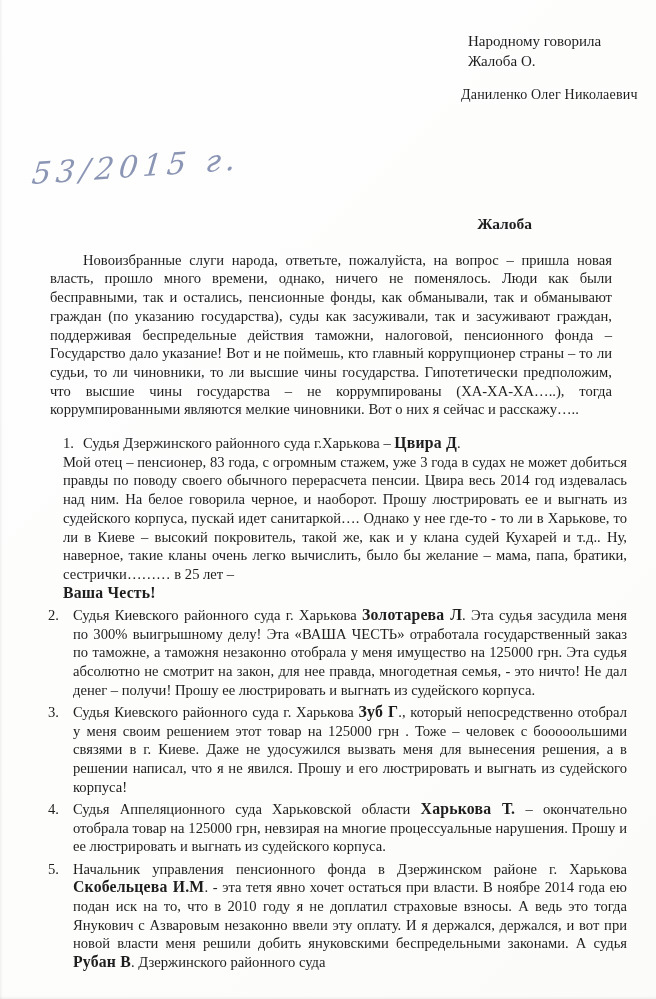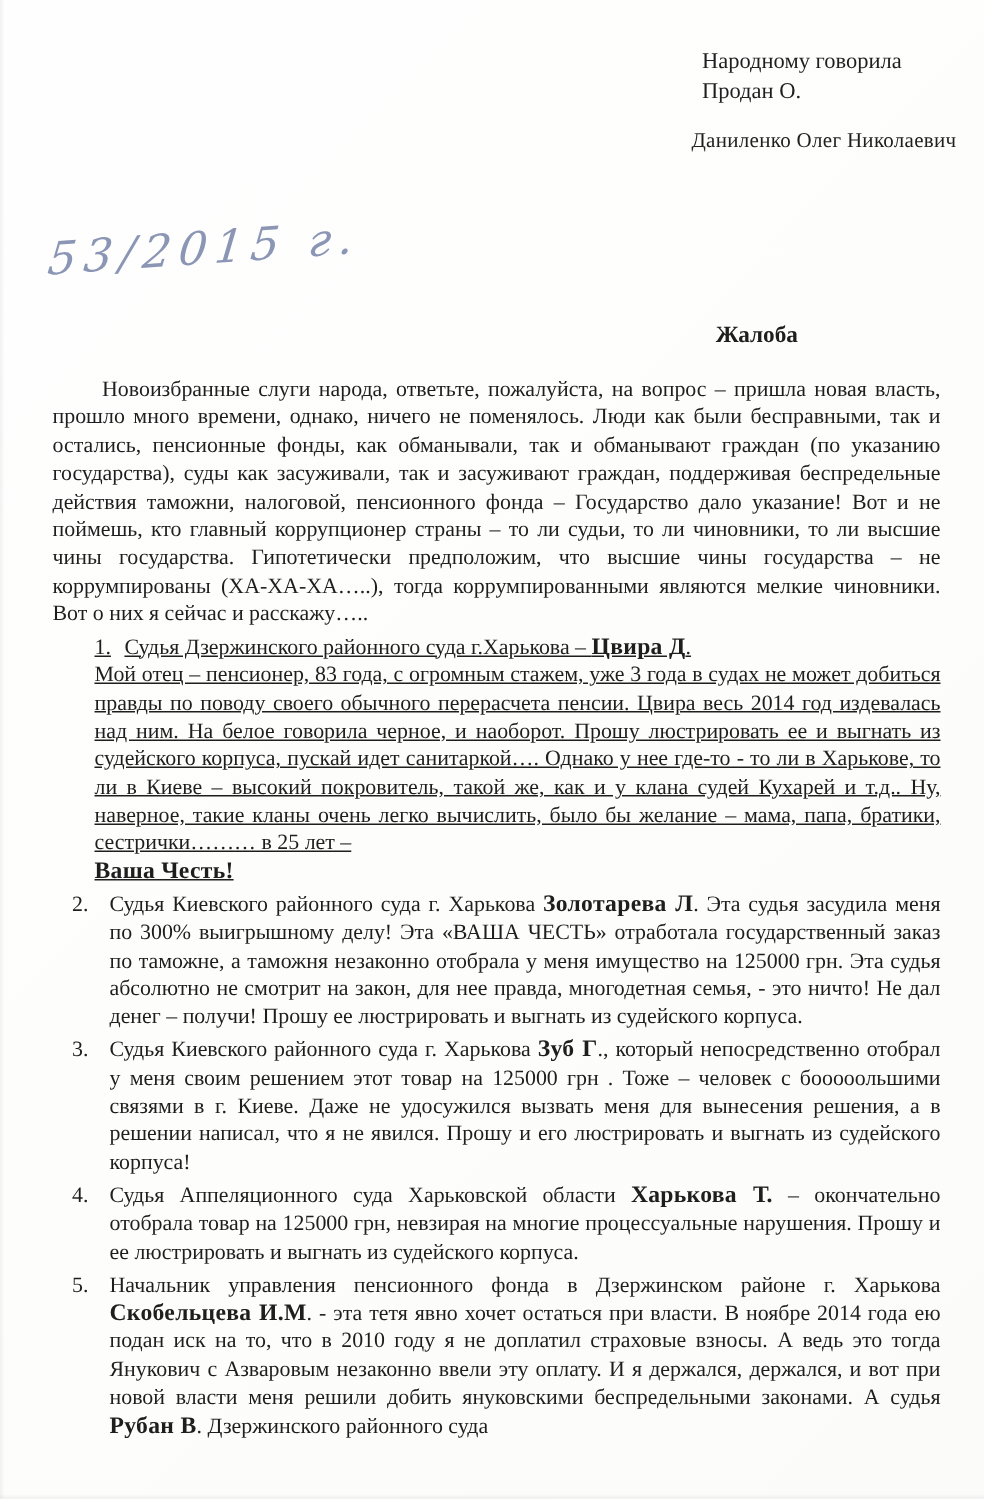--- a/index.html
+++ b/index.html
@@ -53,40 +53,40 @@
     font-size:14.6px;line-height:18.7px;
     text-align:justify;
   }
   .doc-title{
     margin:0 0 17px 0;
     padding-right:95px;
     text-align:right;
     font-weight:bold;
     font-size:15.5px;
   }
-  .intro-par{margin:0;text-indent:33px;}
+  .intro-par{margin:15px;text-indent:33px;}
 
   .item{position:relative;margin-top:3.5px;}
   .item .num{position:absolute;left:13px;top:0;}
   .item .body{display:block;padding-left:38px;}
-  .item-first .body{padding-left:28px;text-decoration:underline;}
+  .item-first .body{padding-left:28px;}
   .item-first .num-inline{margin-right:9px;}
 
   .rich-b{font-weight:bold;font-size:1.08em;letter-spacing:0.2px;}
 </style>
 </head>
 <body>
 
 <div class="paper"></div>
 <div class="scan-edge-left"></div>
 <div class="scan-edge-bottom"></div>
 
 <div class="recipient-block">
   <div>Народному говорила</div>
-  <div>Продан О.</div>
+  <div>Жалоба О.</div>
 </div>
 
 <div class="sender-line">Даниленко Олег Николаевич</div>
 
 <div class="handwritten-note">53/2015 г.</div>
 
 <div class="text-column">
 
   <h1 class="doc-title">Жалоба</h1>
 

